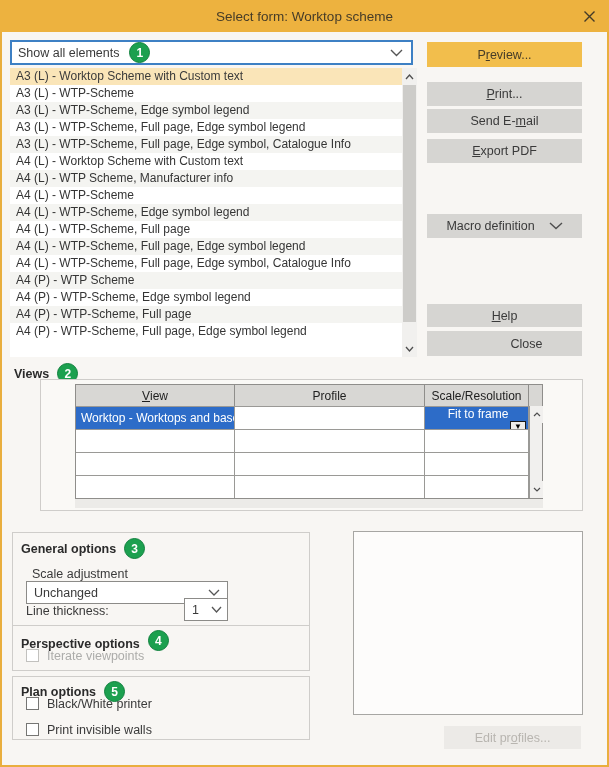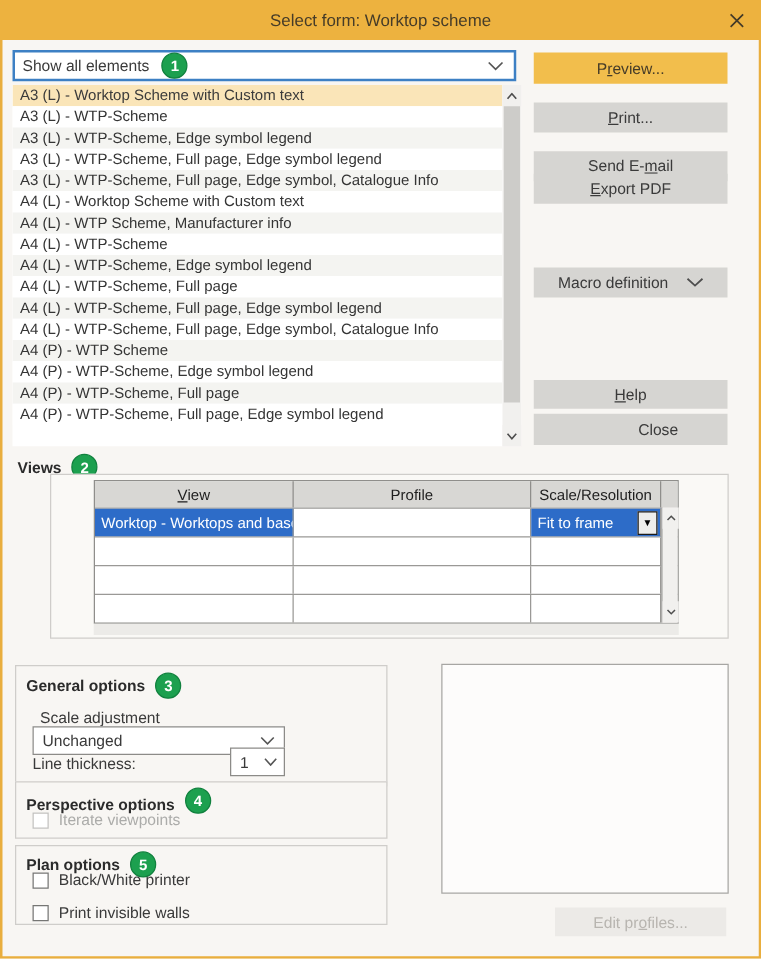--- a/index.html
+++ b/index.html
@@ -45,21 +45,21 @@
   .lrow:nth-of-type(1){background:#FAE5B8;color:#3B3B3B;}
   
   .vsb{position:absolute;right:0;top:0;width:15px;height:100%;background:#F1F0EE;}
   .sb-btn{position:absolute;left:0;width:15px;height:17px;display:flex;align-items:center;justify-content:center;background:#F1F0EE;cursor:pointer;}
   .sb-up{top:0;}
   .sb-dn{bottom:0;}
   .sb-thumb{position:absolute;left:1px;top:17px;width:13px;height:237px;background:#CDCCC9;cursor:pointer;}
   
   #btn-preview{top:42px;height:25px;}
   #btn-print{top:82px;height:24px;}
-  #btn-send{top:121px;height:24px;}
+  #btn-send{top:109px;height:24px;}
   #btn-export{top:139px;height:24px;}
   #btn-macro{top:214px;height:24px;gap:14px;}
   #btn-help{top:304px;height:23px;}
   #btn-close{top:331px;height:25px;padding-left:44px;}
   
   .views-label{position:absolute;left:14px;top:363px;display:flex;align-items:center;gap:8px;
     font-weight:bold;font-size:12.5px;color:#2B2B2B;}
   .views-box{position:absolute;left:40px;top:379px;width:543px;height:132px;
     border:1px solid #CFCDCA;background:#FAF9F6;}
   .vtable{position:absolute;left:75px;top:384px;width:468px;border:1px solid #8F8E8B;background:#fff;}
@@ -68,37 +68,37 @@
     font-size:12px;color:#1E1E1E;height:100%;}
   .th.c1{width:159px;}
   .th.c2{width:190px;}
   .th.c3{width:104px;}
   .th.c4{width:13px;border-right:none;}
   .trow{display:flex;height:23px;border-top:1px solid #9A9996;}
   .td{border-right:1px solid #9A9996;height:100%;display:flex;align-items:center;
     padding:0 5px;font-size:12px;overflow:hidden;white-space:nowrap;}
   .td.c1{width:159px;}
   .td.c2{width:190px;}
-  .td.c3{width:104px;padding-right:2px;}
+  .td.c3{width:104px;padding-right:2px;flex-direction:column;}
   .sel-blue{background:#2D6CC8;color:#fff;}
   .combo-arrow{margin-left:auto;width:16px;height:19px;background:#EDEDEB;border:1px solid #1A1A1A;
     display:flex;align-items:center;justify-content:center;font-size:8px;color:#000;cursor:pointer;}
   .tsb{position:absolute;right:0;top:21px;width:13px;bottom:0;background:#F1F0EE;border-left:1px solid #9A9996;}
   .tsb .sb-btn{width:13px;}
   .hstrip{position:absolute;left:75px;top:499px;width:468px;height:9px;background:#ECEBE8;}
   
   .group{position:absolute;left:12px;width:298px;border:1px solid #CFCDCA;background:#F8F6F3;}
   .group .glabel{position:absolute;left:8px;display:flex;align-items:center;gap:8px;
     font-weight:bold;font-size:12.5px;color:#2B2B2B;}
   #grp-general{top:520px;height:97px;margin-top:12px;}
   #grp-perspective{top:625px;height:46px;}
   #grp-plan{top:676px;height:64px;}
   .sublabel{position:absolute;font-size:12.5px;color:#3A3A3A;}
   .dd{position:absolute;height:23px;font-size:12.5px;}
-  .cbrow{position:absolute;display:flex;align-items:flex-end;gap:8px;font-size:12.5px;cursor:pointer;}
+  .cbrow{position:absolute;display:flex;align-items:flex-start;gap:8px;font-size:12.5px;cursor:pointer;}
   .cb{width:13px;height:13px;background:#fff;border:1px solid #767674;flex:0 0 auto;}
   .cbrow.disabled{color:#ACACAA;cursor:default;}
   .cbrow.disabled .cb{border-color:#C2C1BE;}
   
   .preview-panel{position:absolute;left:353px;top:531px;width:230px;height:184px;
     background:#FDFCFB;border:1px solid #A7A6A3;}
   .btn-disabled{position:absolute;left:444px;top:726px;width:137px;height:23px;background:#ECEAE7;
     color:#B8B5B0;display:flex;align-items:center;justify-content:center;font-size:12.5px;cursor:default;}
 </style>
 </head>

